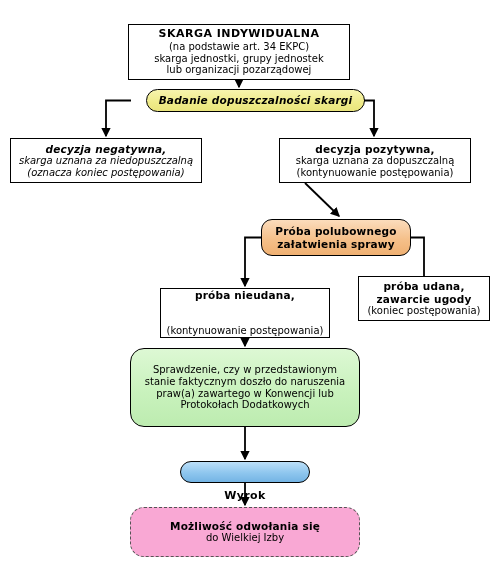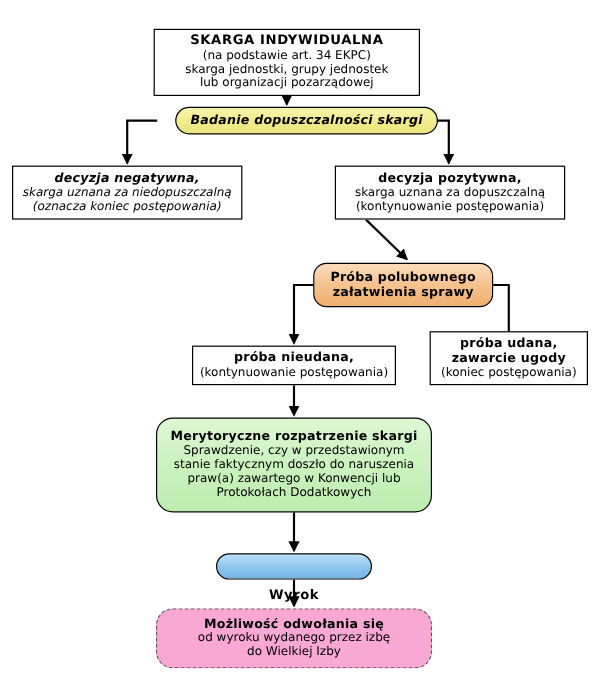--- a/index.html
+++ b/index.html
@@ -65,21 +65,21 @@
   #n-badanie .ttl { font-size:10.5px; }
 
   #n-neg      { left:10px;  top:138px; width:192px; height:45px;font-style:italic; }
   #n-poz      { left:279px; top:138px; width:192px; height:45px; }
 
   #n-proba    { left:261px; top:219px; width:150px; height:37px;
                 border-radius:11px;
                 background:linear-gradient(to bottom,#fbdcbc 0%,#f5c08a 55%,#efb072 100%); }
   #n-proba .ttl { font-size:10.5px; }
 
-  #n-nieudana { left:160px; top:288px; width:170px; height:33px; }
+  #n-nieudana { left:160px; top:288px; width:170px; height:50px;justify-content:space-between; }
   #n-udana    { left:358px; top:276px; width:132px; height:45px; }
 
   #n-meryt    { left:130px; top:348px; width:230px; height:79px;
                 border-radius:14px;
                 background:linear-gradient(to bottom,#ddf8d4 0%,#c9f2bd 55%,#bdecb0 100%); }
 
   #n-wyrok    { left:180px; top:461px; width:130px; height:22px;
                 border-radius:11px;
                 background:linear-gradient(to bottom,#bcdff8 0%,#8ec6ee 55%,#74b4e4 100%); }
   #n-wyrok .ttl { font-size:11px; letter-spacing:0.4px;margin-top:48px; }
@@ -152,30 +152,28 @@
     <span class="ln">(kontynuowanie postępowania)</span>
   </div>
 
   <div class="node rect" id="n-udana">
     <span class="ttl">próba udana,</span>
     <span class="ttl">zawarcie ugody</span>
     <span class="ln">(koniec postępowania)</span>
   </div>
 
   <div class="node pill" id="n-meryt">
-    <span class="ttl">Merytoryczne rozpatrzenie skargi</span>
     <span class="ln">Sprawdzenie, czy w przedstawionym</span>
     <span class="ln">stanie faktycznym doszło do naruszenia</span>
     <span class="ln">praw(a) zawartego w Konwencji lub</span>
     <span class="ln">Protokołach Dodatkowych</span>
   </div>
 
   <div class="node pill" id="n-wyrok">
     <span class="ttl">Wyrok</span>
   </div>
 
   <div class="node dashed" id="n-odwol">
     <span class="ttl">Możliwość odwołania się</span>
-    <span class="ln">od wyroku wydanego przez izbę</span>
     <span class="ln">do Wielkiej Izby</span>
   </div>
 
 </div>
 
 </body></html>

